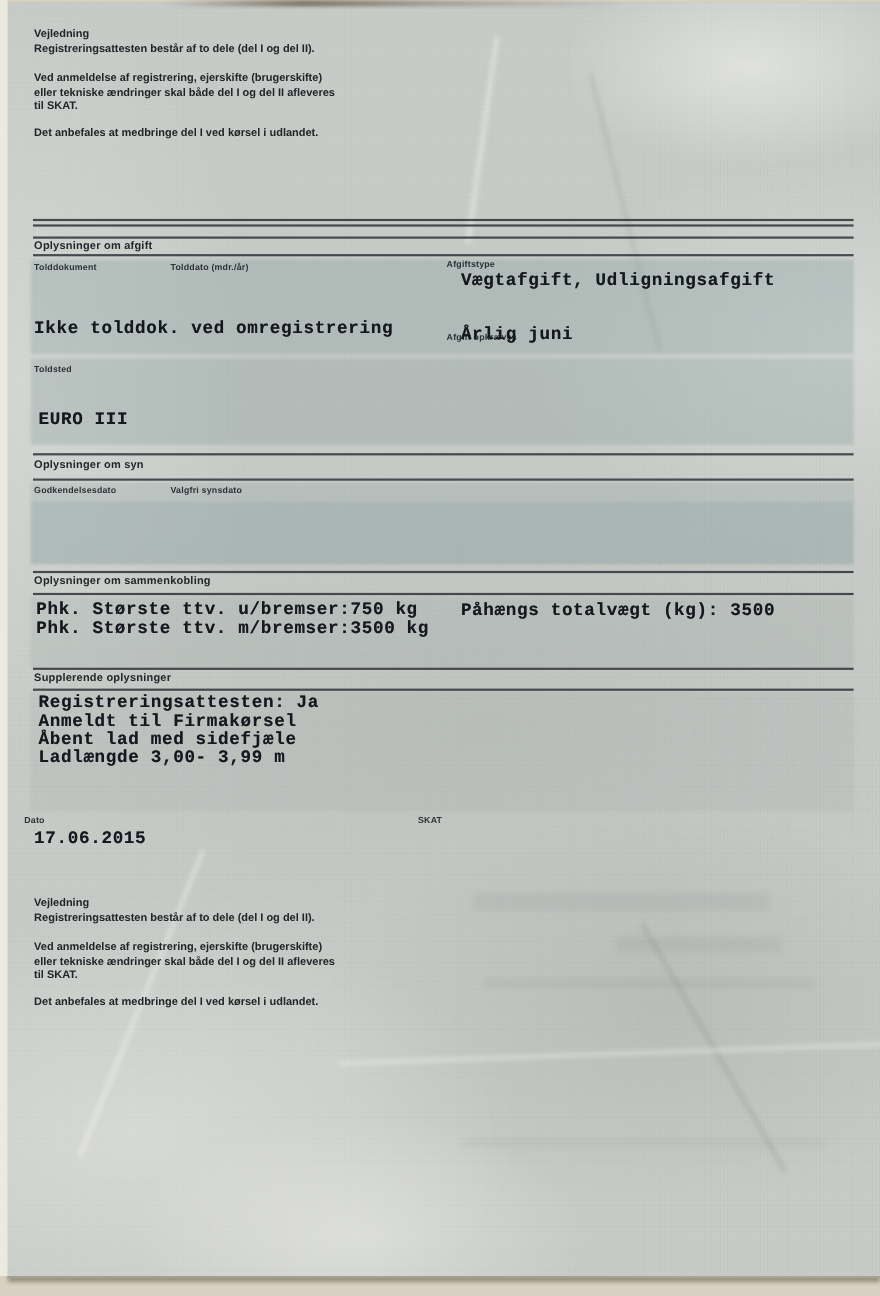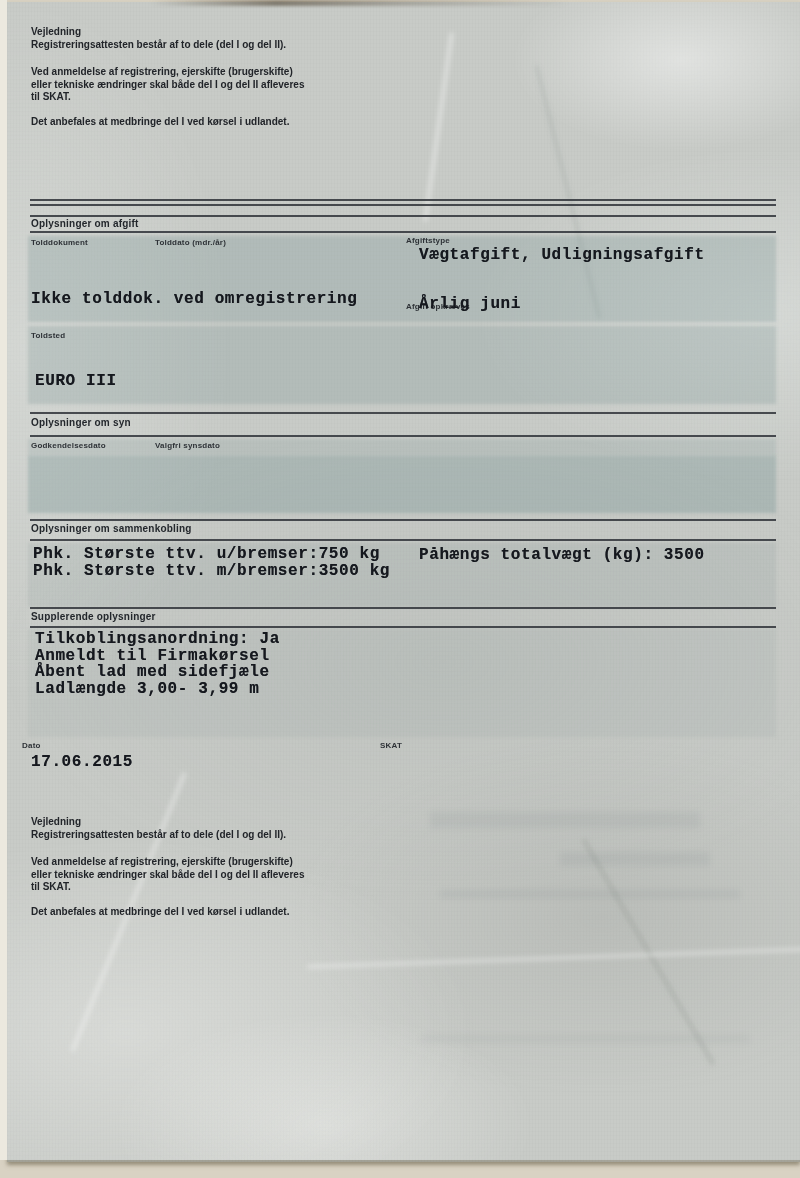--- a/index.html
+++ b/index.html
@@ -126,21 +126,21 @@
   <div class="ln">Phk. Største ttv. u/bremser:750 kg</div>
   <div class="ln">Phk. Største ttv. m/bremser:3500 kg</div>
 </div>
 <div class="mono" style="left:419px;top:546px;font-family:Liberation Mono, monospace;">Påhængs totalvægt (kg): 3500</div>
 
 <div class="rule thin" style="top:607px;"></div>
 <div class="sect" style="top:611px;">Supplerende oplysninger</div>
 <div class="rule thin" style="top:626px;"></div>
 
 <div class="mono suppl" style="left:35px;top:631px;">
-  <div class="ln">Tilkoblingsanordning: Ja</div>
+  <div class="ln">Registreringsattesten: Ja</div>
   <div class="ln">Anmeldt til Firmakørsel</div>
   <div class="ln">Åbent lad med sidefjæle</div>
   <div class="ln">Ladlængde 3,00- 3,99 m</div>
 </div>
 
 <div class="lbl" style="left:22px;top:741px;">Dato</div>
 <div class="lbl" style="left:380px;top:741px;">SKAT</div>
 <div class="mono" style="left:31px;top:753px;">17.06.2015</div>
 
 <div class="instr" style="top:816px;">Vejledning</div>

